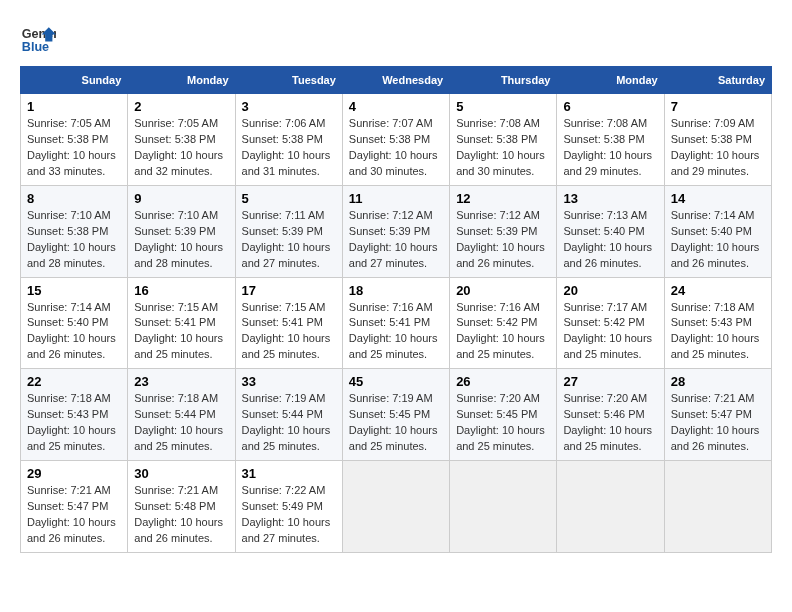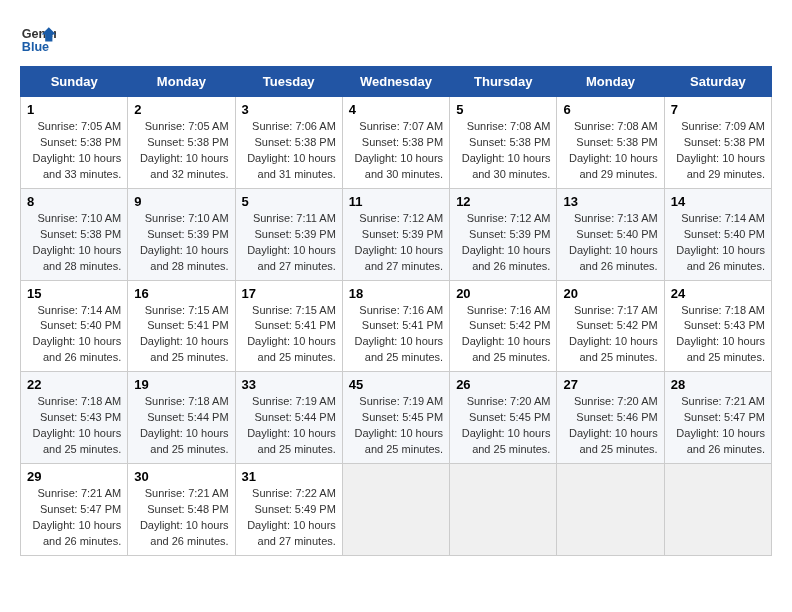--- a/index.html
+++ b/index.html
@@ -39,23 +39,23 @@
       color: #555;
     }
     table {
       width: 100%;
       border-collapse: collapse;
       font-size: 11px;
     }
     thead tr th {
       background-color: #2255a4;
       color: #fff;
-      text-align: center;
+      text-align: right;
       padding: 7px 6px;
-      font-size: 13px;
+      font-size: 11px;
       font-weight: bold;
       border: 1px solid #2255a4;
     }
     tbody tr td {
       border: 1px solid #ccc;
       padding: 5px 6px;
       vertical-align: top;
       width: calc(100% / 7);
       min-height: 70px;
       background: #fff;
@@ -65,21 +65,20 @@
     }
     .day-num {
       font-weight: bold;
       font-size: 13px;
       margin-bottom: 2px;
       display: block;
     }
     .day-info {
       color: #333;
       line-height: 1.45;
-      text-align: right;
     }
     .empty-cell {
       background: #f0f0f0 !important;
     }
   </style>
 </head>
 <body>
 
 <div class="header">
   <div class="logo">
@@ -201,21 +200,21 @@
           <span class="day-num">24</span>
           <div class="day-info">Sunrise: 7:18 AM<br>Sunset: 5:43 PM<br>Daylight: 10 hours<br>and 25 minutes.</div>
         </td>
       </tr>
       <tr>
         <td>
           <span class="day-num">22</span>
           <div class="day-info">Sunrise: 7:18 AM<br>Sunset: 5:43 PM<br>Daylight: 10 hours<br>and 25 minutes.</div>
         </td>
         <td>
-          <span class="day-num">19</span>
+          <span class="day-num">23</span>
           <div class="day-info">Sunrise: 7:18 AM<br>Sunset: 5:44 PM<br>Daylight: 10 hours<br>and 25 minutes.</div>
         </td>
         <td>
           <span class="day-num">33</span>
           <div class="day-info">Sunrise: 7:19 AM<br>Sunset: 5:44 PM<br>Daylight: 10 hours<br>and 25 minutes.</div>
         </td>
         <td>
           <span class="day-num">45</span>
           <div class="day-info">Sunrise: 7:19 AM<br>Sunset: 5:45 PM<br>Daylight: 10 hours<br>and 25 minutes.</div>
         </td>

